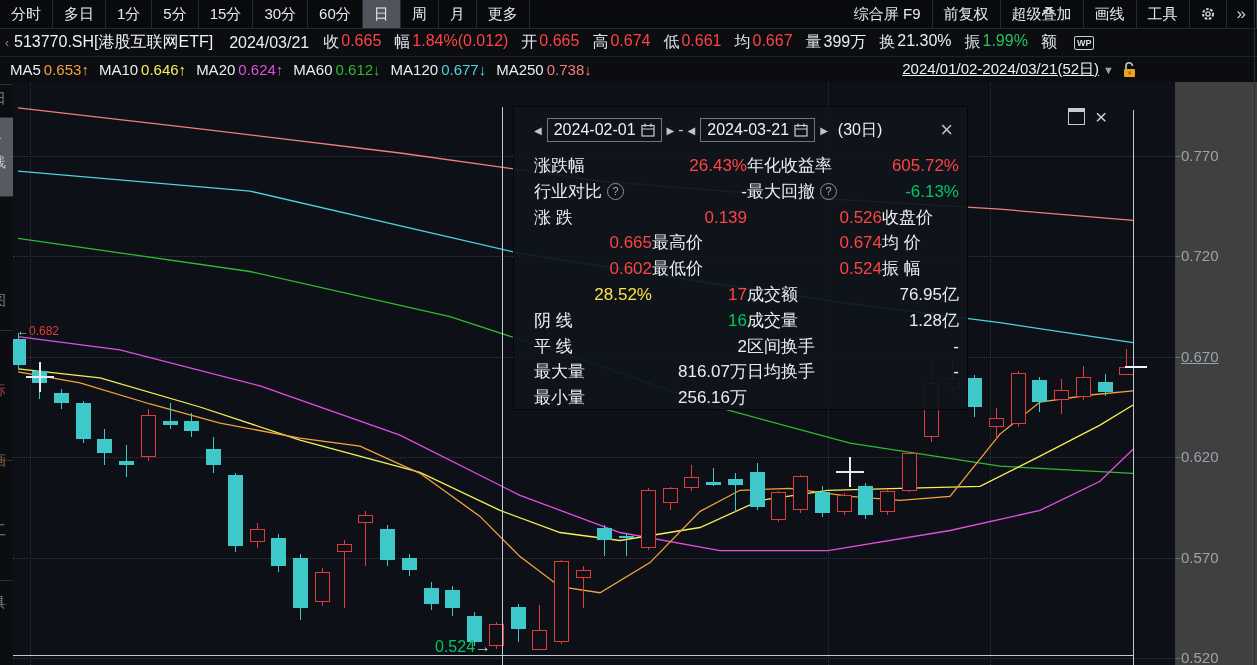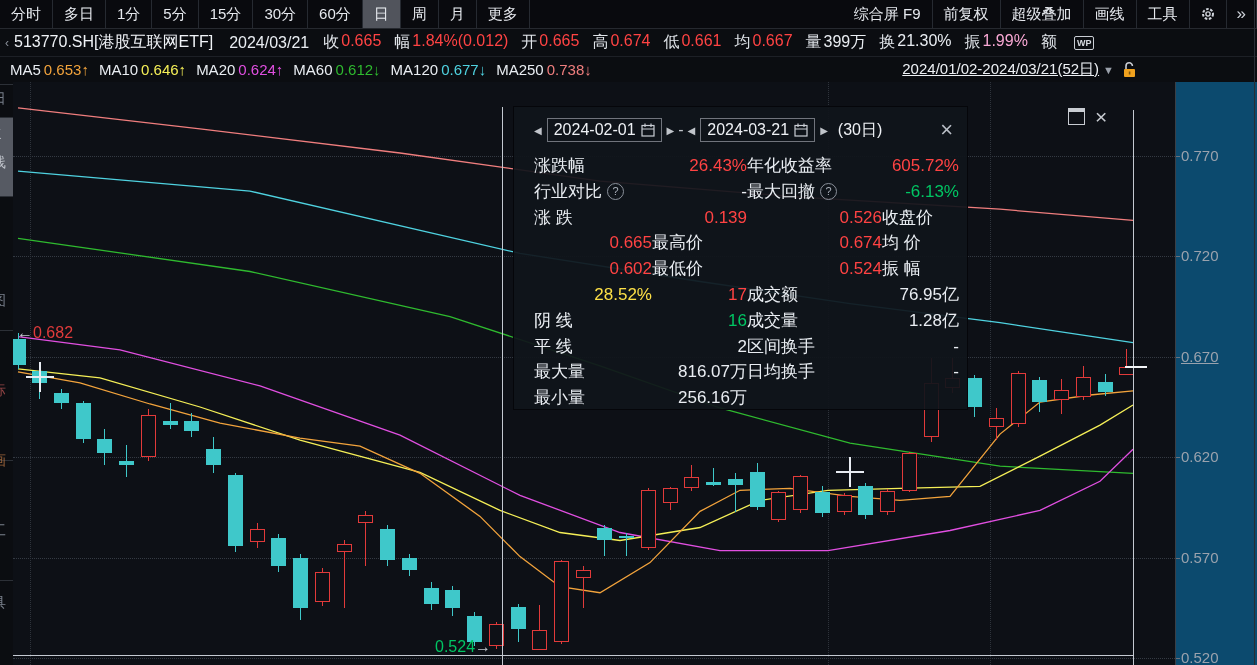--- a/index.html
+++ b/index.html
@@ -43,29 +43,29 @@
   .grid-h{position:absolute;left:0;width:1162px;border-top:1px dotted #343a43;height:0;}
   .grid-v{position:absolute;top:0;height:583px;border-left:1px dotted #2e333b;width:0;}
   .selline-v{position:absolute;top:0;width:1px;background:#c4c9d1;}
   .selline-h{position:absolute;height:1px;background:#c4c9d1;}
   .wick{position:absolute;width:1px;}
   .body-dn{position:absolute;width:15px;background:#3fc8ca;}
   .body-up{position:absolute;width:15px;border:1.4px solid #e13a3a;background:#0d1016;box-sizing:border-box;}
   .cross{position:absolute;width:28px;height:30px;}
   .cross:before{content:"";position:absolute;left:0;top:14px;width:28px;height:2px;background:#e8ecf2;}
   .cross:after{content:"";position:absolute;left:13px;top:0;width:2px;height:30px;background:#e8ecf2;}
-  #anno-high{position:absolute;font-size:16px;white-space:nowrap;}
+  #anno-high{position:absolute;font-size:12px;white-space:nowrap;}
   #anno-low{position:absolute;font-size:16px;white-space:nowrap;}
   .arrowg{color:#c3c8cf;}
   #pricedash{position:absolute;width:22px;height:2px;background:#f2f4f7;}
   #paneicons{position:absolute;display:flex;align-items:center;gap:10px;}
   #winicon{width:15px;height:12px;border:1.5px solid #c8ccd2;border-top-width:4px;}
   .xicon{color:#c8ccd2;font-size:21px;line-height:14px;}
   
-  #yaxis{position:absolute;left:1175px;top:82px;width:82px;height:583px;background:#0c4a6e;border-left:1px solid #3a3f46;}
+  #yaxis{position:absolute;left:1175px;top:82px;width:82px;height:583px;background:#404040;border-left:1px solid #3a3f46;}
   .ytick{position:absolute;left:5px;color:#9aa2ad;font-size:15px;}
   .ytickdash{position:absolute;left:0;width:4px;height:1px;background:#6a717c;}
   #rightedge{position:absolute;right:2px;top:0;width:1px;height:665px;background:#2a2e35;}
   
   #popup{position:absolute;left:514px;top:107px;width:453px;height:302px;
          background:rgba(16,20,27,0.93);z-index:6;box-shadow:0 0 0 1px #05060a;}
   #pheader{display:flex;align-items:center;padding:11px 14px 6px 20px;font-size:16px;}
   .datebox{display:flex;align-items:center;gap:5px;border:1px solid #70747c;padding:2px 6px;margin:0 5px;color:#eef1f5;}
   .navarr{color:#c0c4ca;font-size:10px;}
   #pperiod{margin-left:10px;color:#eef1f5;}
@@ -140,21 +140,21 @@
       <span class="qf">
         <span class="ql">量</span>
         <span style="color: rgb(233, 237, 242);">399万</span>
       </span>
       <span class="qf">
         <span class="ql">换</span>
         <span style="color: rgb(233, 237, 242);">21.30%</span>
       </span>
       <span class="qf">
         <span class="ql">振</span>
-        <span style="color: #f9a8d4;">1.99%</span>
+        <span style="color: #22c55e;">1.99%</span>
       </span>
       <span class="qf">
         <span class="ql">额</span>
         <span style="color: rgb(233, 237, 242);"></span>
       </span>
     </span>
   <span class="wp">WP</span>
 </div>
 
 <div id="marow">

